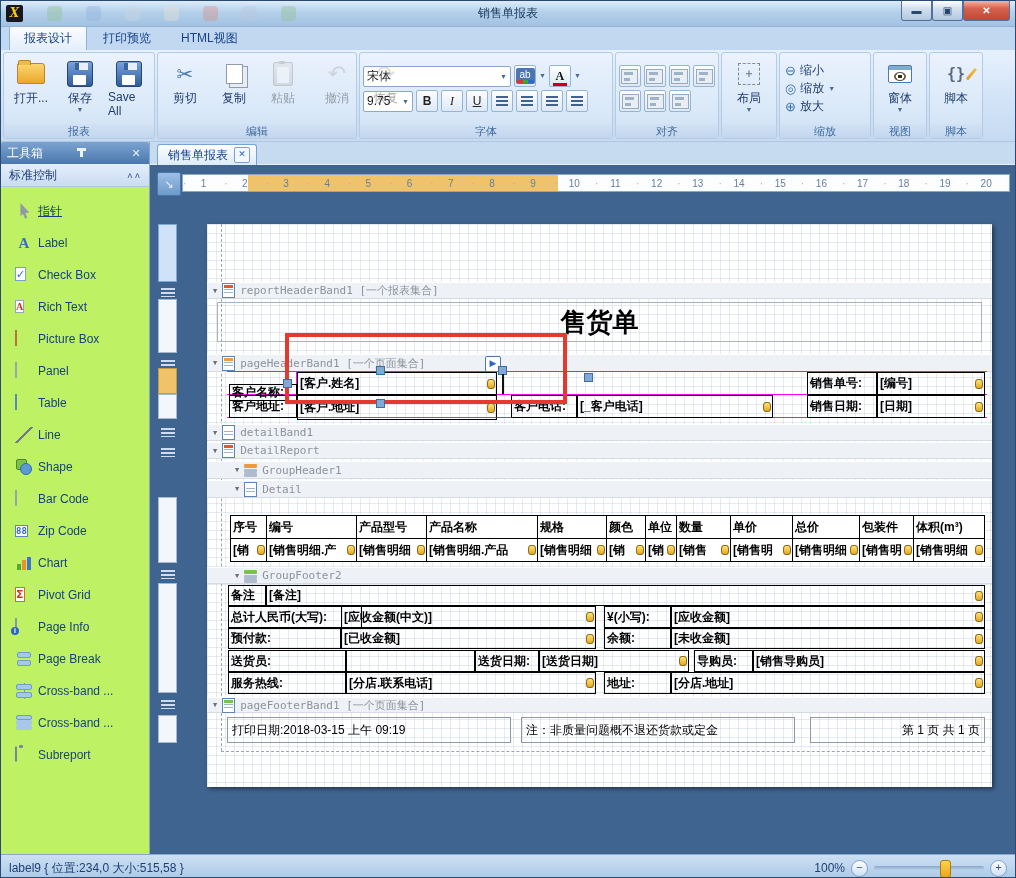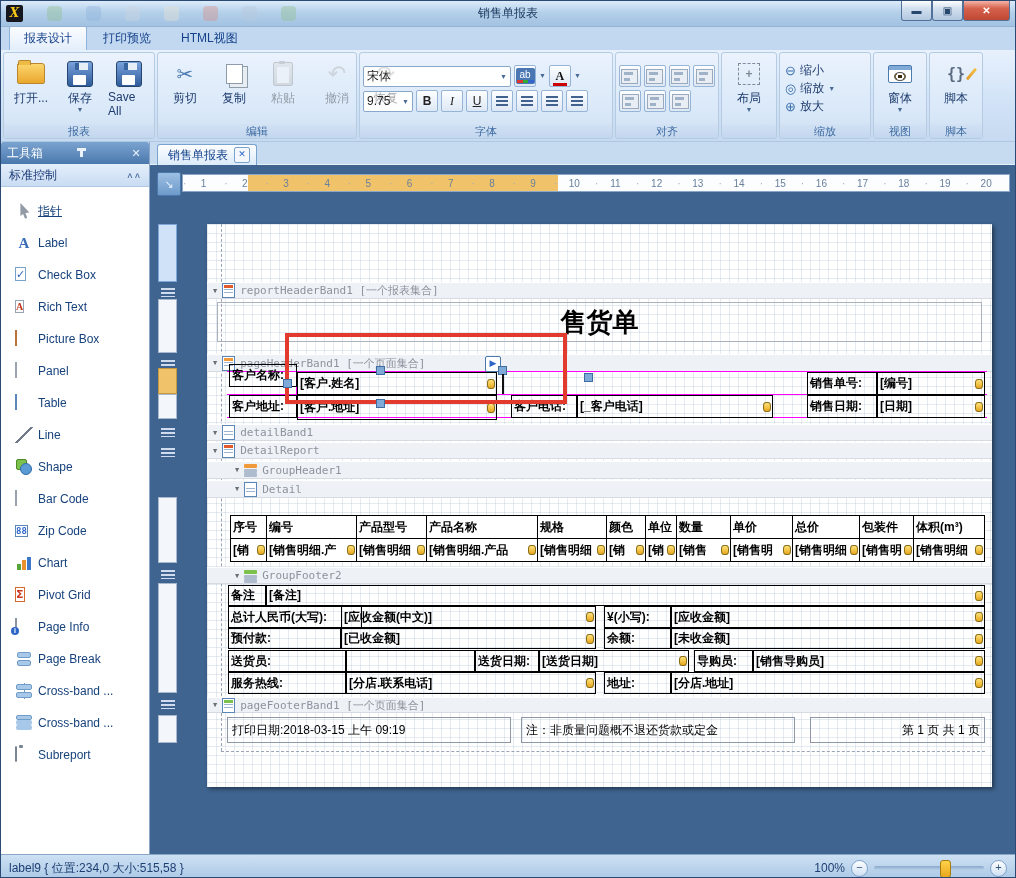--- a/index.html
+++ b/index.html
@@ -68,21 +68,21 @@
   .ri-form::after{content:"";position:absolute;left:5px;top:6px;width:10px;height:7px;border-radius:50%;background:radial-gradient(circle at 50% 50%,#3a2a10 0 2px,#fff 2px 4px,#8a6a2a 4px);border:1px solid #555;}
   .ri-script{font:bold 15px "DejaVu Sans Mono",monospace;color:#5a6a7e;position:relative;}
   .ri-script::after{content:"";position:absolute;right:-8px;top:2px;width:3px;height:14px;background:linear-gradient(#f5c34a,#e09b28);transform:rotate(40deg);border-radius:1px;}
   .abicon{width:19px;height:16px;background:#4a77b3;color:#fff;font-size:10px;text-align:center;line-height:13px;border-radius:2px;position:relative;}
   .abicon::after{content:"";position:absolute;left:1px;bottom:1px;right:1px;height:3px;background:linear-gradient(90deg,#d33 0 33%,#3a3 33% 66%,#36c 66%);}
   .fcicon{width:14px;font:bold 12px "Liberation Serif",serif;color:#111;text-align:center;position:relative;line-height:13px;}
   .fcicon::after{content:"";position:absolute;left:0;right:0;bottom:-3px;height:3px;background:#c00;}
   
   .main{height:712px;display:flex;}
   
-  .toolbox{width:148px;background:#ffffff;border-right:1px solid #8aa6c8;display:flex;flex-direction:column;}
+  .toolbox{width:148px;background:#bef264;border-right:1px solid #8aa6c8;display:flex;flex-direction:column;}
   .tb-header{height:22px;background:linear-gradient(#7ba3d0,#4a78ad);color:#fff;font-size:12px;
              display:flex;align-items:center;padding:0 6px;border-radius:2px 2px 0 0;}
   .tb-hbtn{margin-left:auto;color:#e8f0fa;font-size:11px;width:14px;text-align:center;}
   .pin{width:3px;height:9px;background:#eaf2fb;position:relative;display:inline-block;margin-right:10px;}
   .pin::before{content:"";position:absolute;top:0;left:-3px;width:9px;height:3px;background:#eaf2fb;}
   .tb-section{height:22px;background:linear-gradient(#e4eefb,#c9dcf3);border-bottom:1px solid #b0c8e2;
               color:#1e3c78;font-size:12px;display:flex;align-items:center;padding:0 8px;}
   .chev{margin-left:auto;color:#4a6a9a;font-size:10px;transform:scaleY(.8);}
   .tb-items{flex:1;padding-top:8px;}
   .tb-item{height:32px;display:flex;align-items:center;padding-left:14px;gap:5px;font-size:12px;color:#17427c;}
@@ -628,21 +628,21 @@
           <span class="tri">▼</span>
           <span class="bicon bi-orange"></span>
           <span>pageHeaderBand1 [一个页面集合]</span>
         </div>
 
         <div class="mline" style="left:20px;top:147px;width:760px;height:1px"></div>
         <div class="mline" style="left:20px;top:170px;width:760px;height:1px"></div>
         <div class="mline" style="left:20px;top:193px;width:760px;height:1px"></div>
         <div class="mline" style="left:89px;top:147px;width:1px;height:47px"></div>
 
-        <div class="cellb" style="left:22px;top:140px;width:68px;height:23px">客户名称:</div>
+        <div class="cellb" style="left:22px;top:160px;width:68px;height:17px">客户名称:</div>
         <div class="cellb" style="left:90px;top:148px;width:200px;height:23px">
           <span>[客户.姓名]</span>
           <span class="dbic"></span>
         </div>
         <div class="cellb" style="left:600px;top:148px;width:70px;height:23px">销售单号:</div>
         <div class="cellb" style="left:670px;top:148px;width:108px;height:23px">
           <span>[编号]</span>
           <span class="dbic"></span>
         </div>
 

